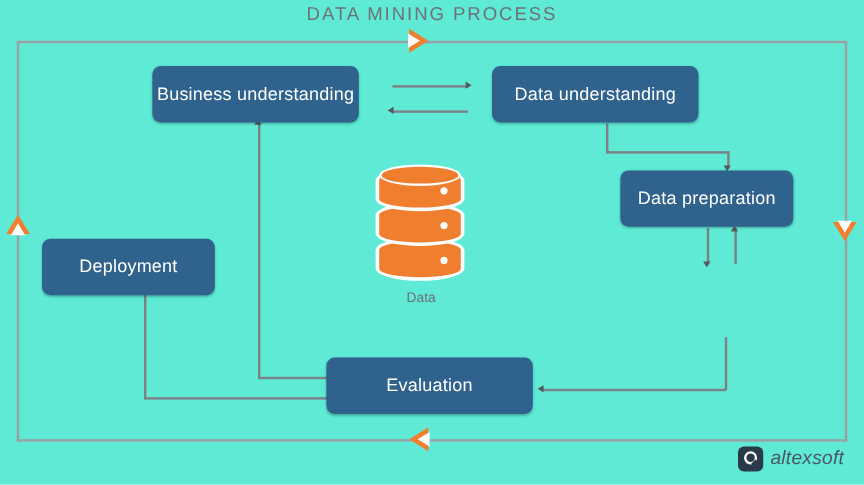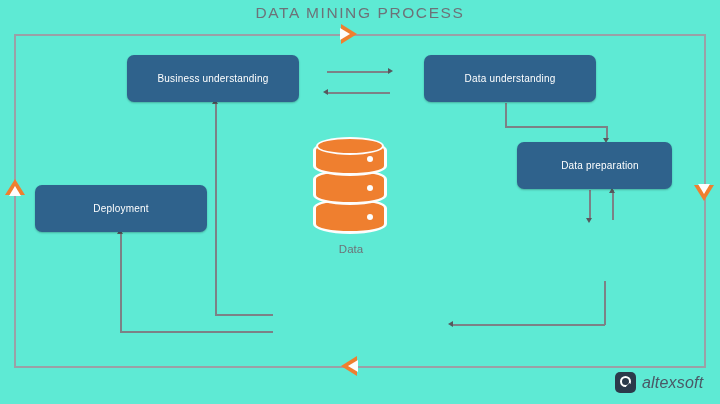--- a/index.html
+++ b/index.html
@@ -51,21 +51,21 @@
     border-style: solid;
   }
   .chev-wrap { position: absolute; }
 
   
   .node {
     position: absolute;
     background: #2f628c;
     border-radius: 7px;
     color: #ffffff;
-    font-size: 10px;
+    font-size: 15px;
     display: flex;
     align-items: center;
     justify-content: center;
     box-shadow: 0 1px 2px rgba(0,0,0,0.25);
     letter-spacing: 0.2px;
     text-align: center;
   }
 
   
   .conn {
@@ -237,31 +237,34 @@
   <div class="arrow arrow-up" style="left:212px; top:99px;"></div>
 
   <div class="conn conn-h" style="left:120px; top:331px; width:153px;"></div>
   <div class="conn conn-v" style="left:120px; top:233px; height:99px;"></div>
   <div class="arrow arrow-up" style="left:117px; top:229px;"></div>
 
   <div class="node" style="left:127px; top:55px; width:172px; height:47px;">
     <span>Business understanding</span>
   </div>
 
-  <div class="node" style="left:424px; top:55px; width:172px; height:47px;">
+  <div class="node" style="left:410px; top:55px; width:172px; height:47px;">
     <span>Data understanding</span>
   </div>
 
-  <div class="node" style="left:517px; top:142px; width:144px; height:47px;padding-left:11px;">
+  <div class="node" style="left:517px; top:142px; width:144px; height:47px;">
     <span>Data preparation</span>
   </div>
 
 
-
-  <div class="node" style="left:35px; top:185px; width:172px; height:47px;text-align:center;">
+  <div class="node" style="left:272px; top:298px; width:172px; height:47px;">
+    <span>Evaluation</span>
+  </div>
+
+  <div class="node" style="left:35px; top:199px; width:144px; height:47px;text-align:center;">
     <span>Deployment</span>
   </div>
 
   <div id="db-icon">
     <div class="db-disc" style="top:64px;">
       <div class="db-dot"></div>
     </div>
     <div class="db-disc" style="top:35px;">
       <div class="db-dot"></div>
     </div>

